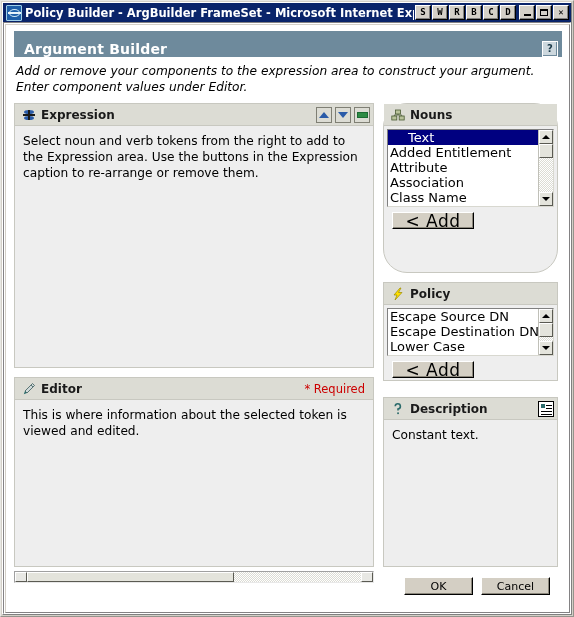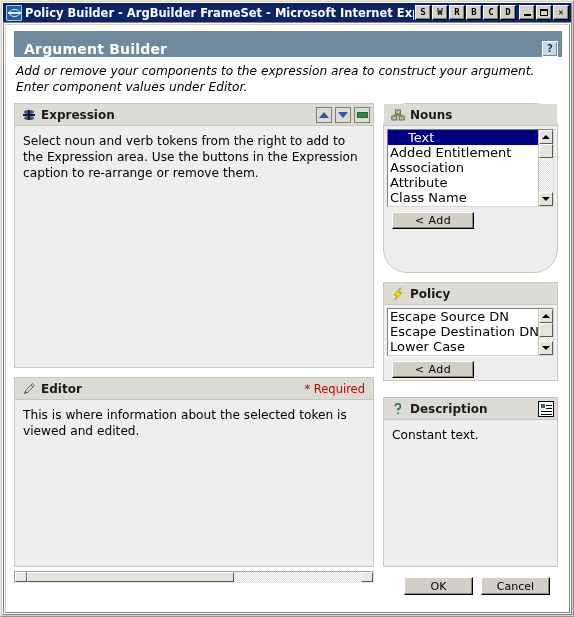--- a/index.html
+++ b/index.html
@@ -457,21 +457,21 @@
   .add-btn {
     margin: 5px 0 0 8px;
     width: 82px;
     height: 17px;
     background: #d4cfc4;
     border: 1px solid #000000;
     border-top-color: #ffffff;
     border-left-color: #ffffff;
     box-shadow: inset -1px -1px 0 #8b877c;
     box-sizing: border-box;
-    font-size: 11px;
+    font-size: 17px;
     display: flex;
     align-items: center;
     justify-content: center;
     color: #000;
     letter-spacing: 0.5px;
     font-family: "DejaVu Sans", "Liberation Sans", sans-serif;
   }
 
   .desc-body { height: 147px; font-size: 12.2px; }
 
@@ -612,22 +612,22 @@
                     <line x1="3.3" y1="7" x2="3.3" y2="8" stroke="#4a5a34" stroke-width="0.8"></line>
                     <line x1="10.7" y1="7" x2="10.7" y2="8" stroke="#4a5a34" stroke-width="0.8"></line>
                   </svg>
                 </span>
                 <span class="cap-title">Nouns</span>
               </div>
               <div class="listbox nouns-list">
                 <div class="lb-items">
                   <div class="lb-item selected">Text</div>
                   <div class="lb-item">Added Entitlement</div>
+                  <div class="lb-item">Attribute</div>
                   <div class="lb-item">Association</div>
-                  <div class="lb-item">Attribute</div>
                   <div class="lb-item">Class Name</div>
                 </div>
                 <div class="vscroll">
                   <div class="vs-arrow">
                       <span class="a-up"></span>
                     </div>
                   <div class="vs-mid">
                     <div class="vs-thumb"></div>
                   </div>
                   <div class="vs-arrow">

